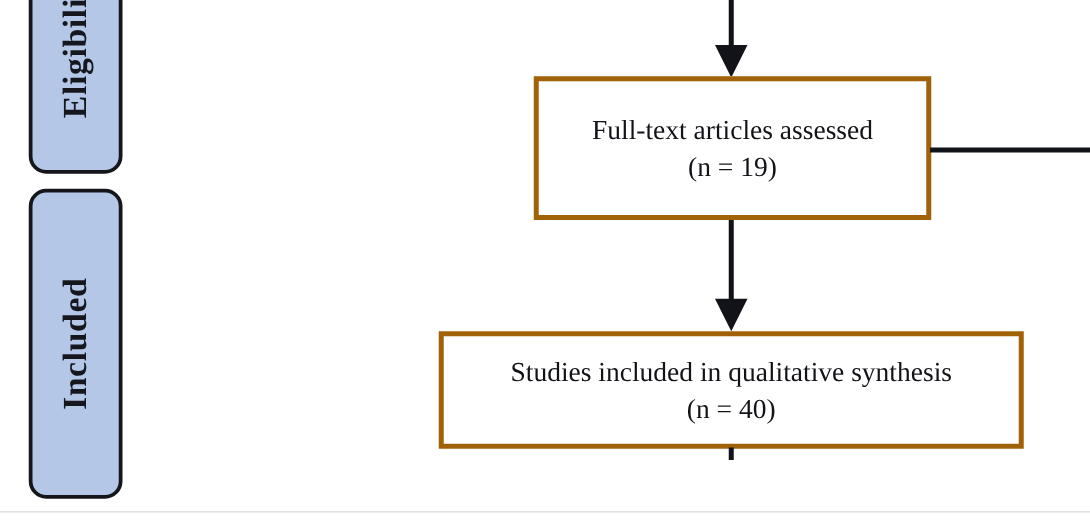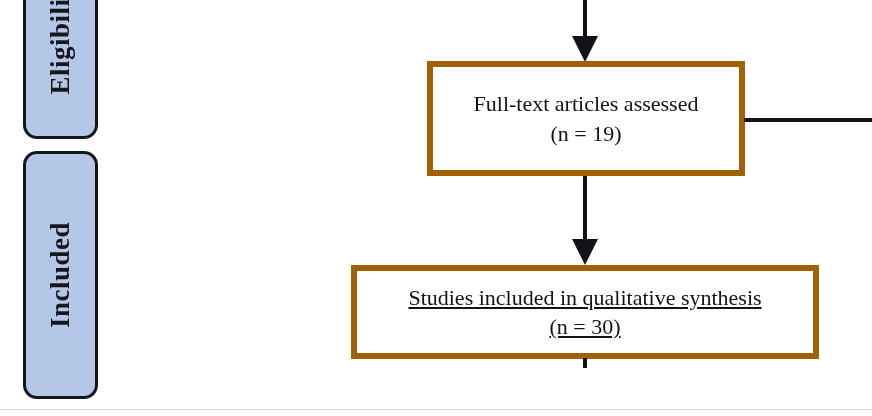--- a/index.html
+++ b/index.html
@@ -52,21 +52,21 @@
     left: 23px;
     top: 151px;
     width: 75px;
     height: 248px;
   }
 
   
   .flow-box {
     position: absolute;
     background: #ffffff;
-    border: 6px solid #a16207;
+    border: 4px solid #a16207;
     box-sizing: border-box;
     display: flex;
     flex-direction: column;
     align-items: center;
     justify-content: center;
     text-align: center;
     color: #111318;
     font-size: 22px;
     line-height: 1.33;
   }
@@ -76,21 +76,20 @@
     left: 427px;
     top: 61px;
     width: 318px;
     height: 115px;
   }
   #box-included {
     left: 351px;
     top: 265px;
     width: 468px;
     height: 94px;
-    text-decoration: underline;
   }
 
   
   .vline {
     position: absolute;
     background: #111318;
     width: 4px;
   }
   .hline {
     position: absolute;
@@ -151,20 +150,20 @@
     <span class="line">(n = 19)</span>
   </div>
 
   <div class="hline" id="conn-right"></div>
 
   <div class="vline" id="conn-mid-line"></div>
   <div class="arrowhead" id="conn-mid-head"></div>
 
   <div class="flow-box" id="box-included">
     <span class="line">Studies included in qualitative synthesis</span>
-    <span class="line">(n = 30)</span>
+    <span class="line">(n = 40)</span>
   </div>
 
   <div class="vline" id="conn-out-stub"></div>
 
   <div id="page-rule"></div>
 
 </div>
 
 </body></html>

